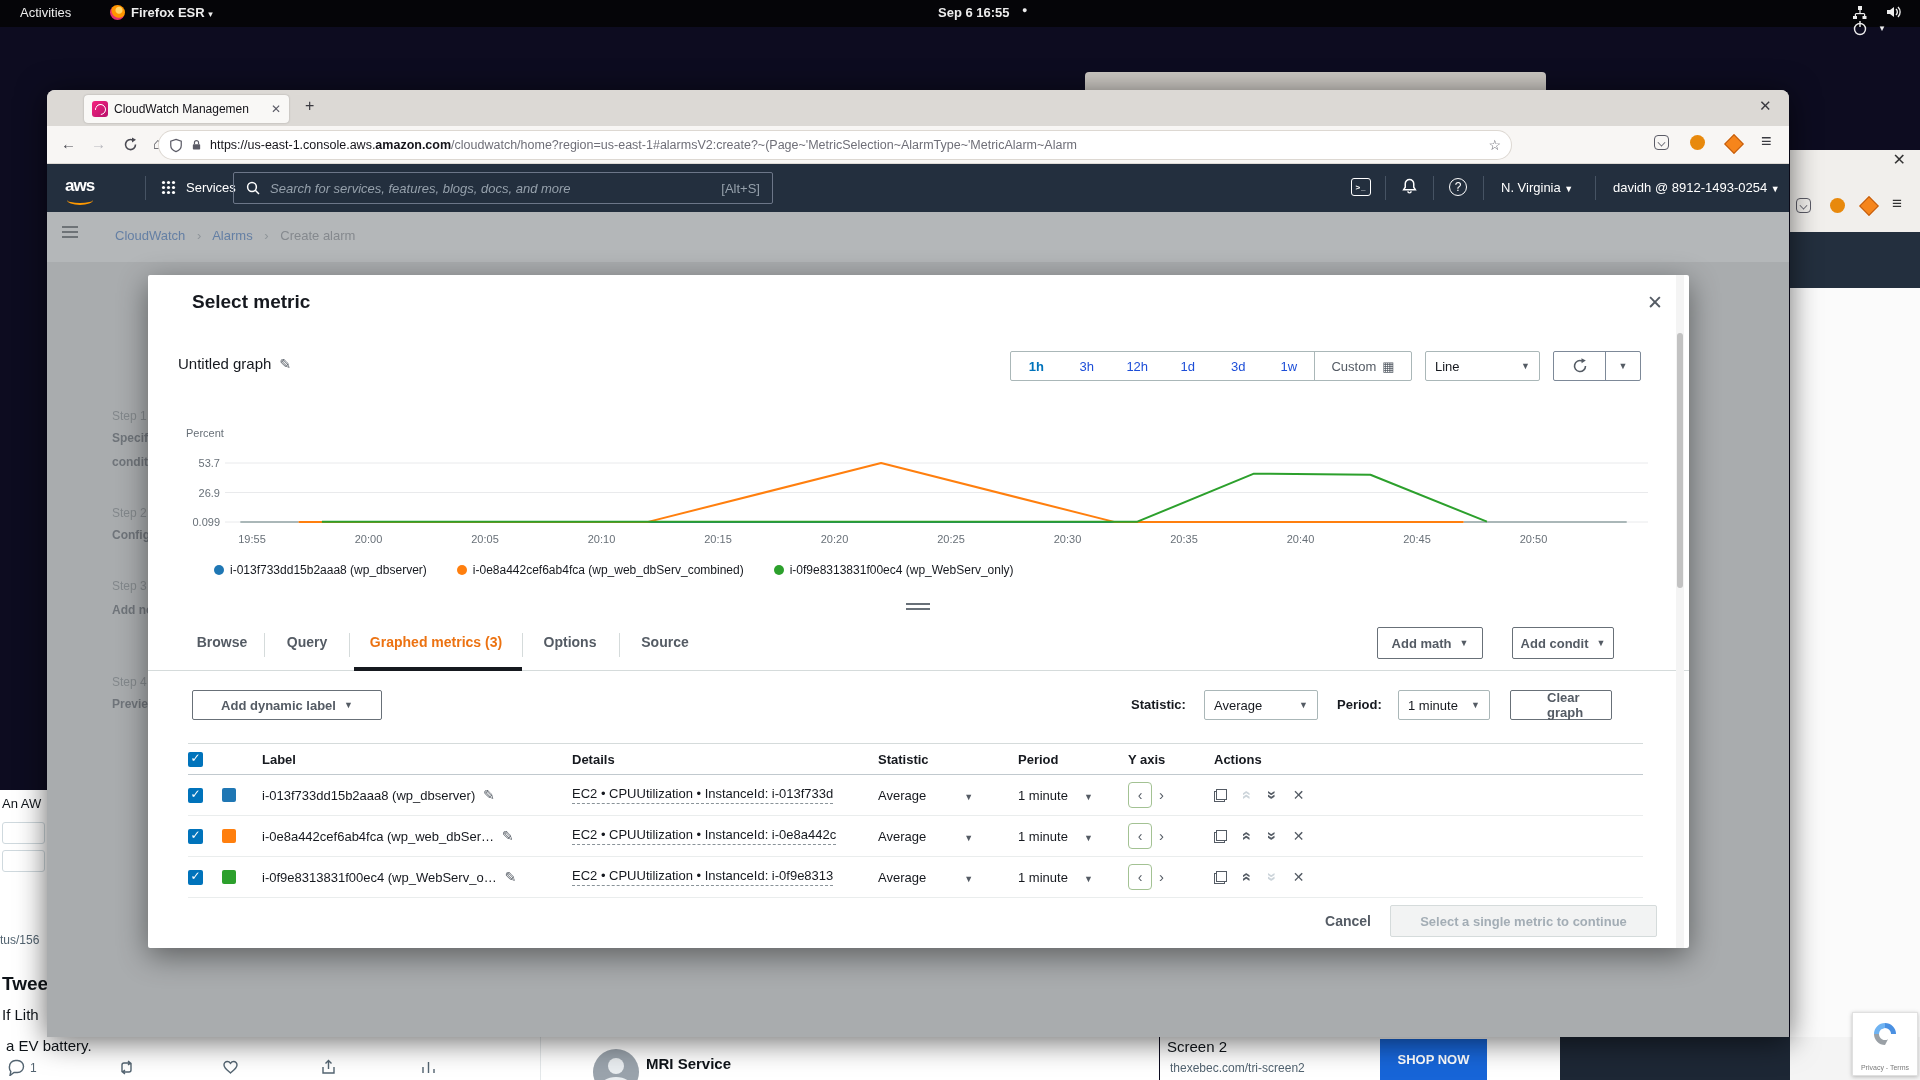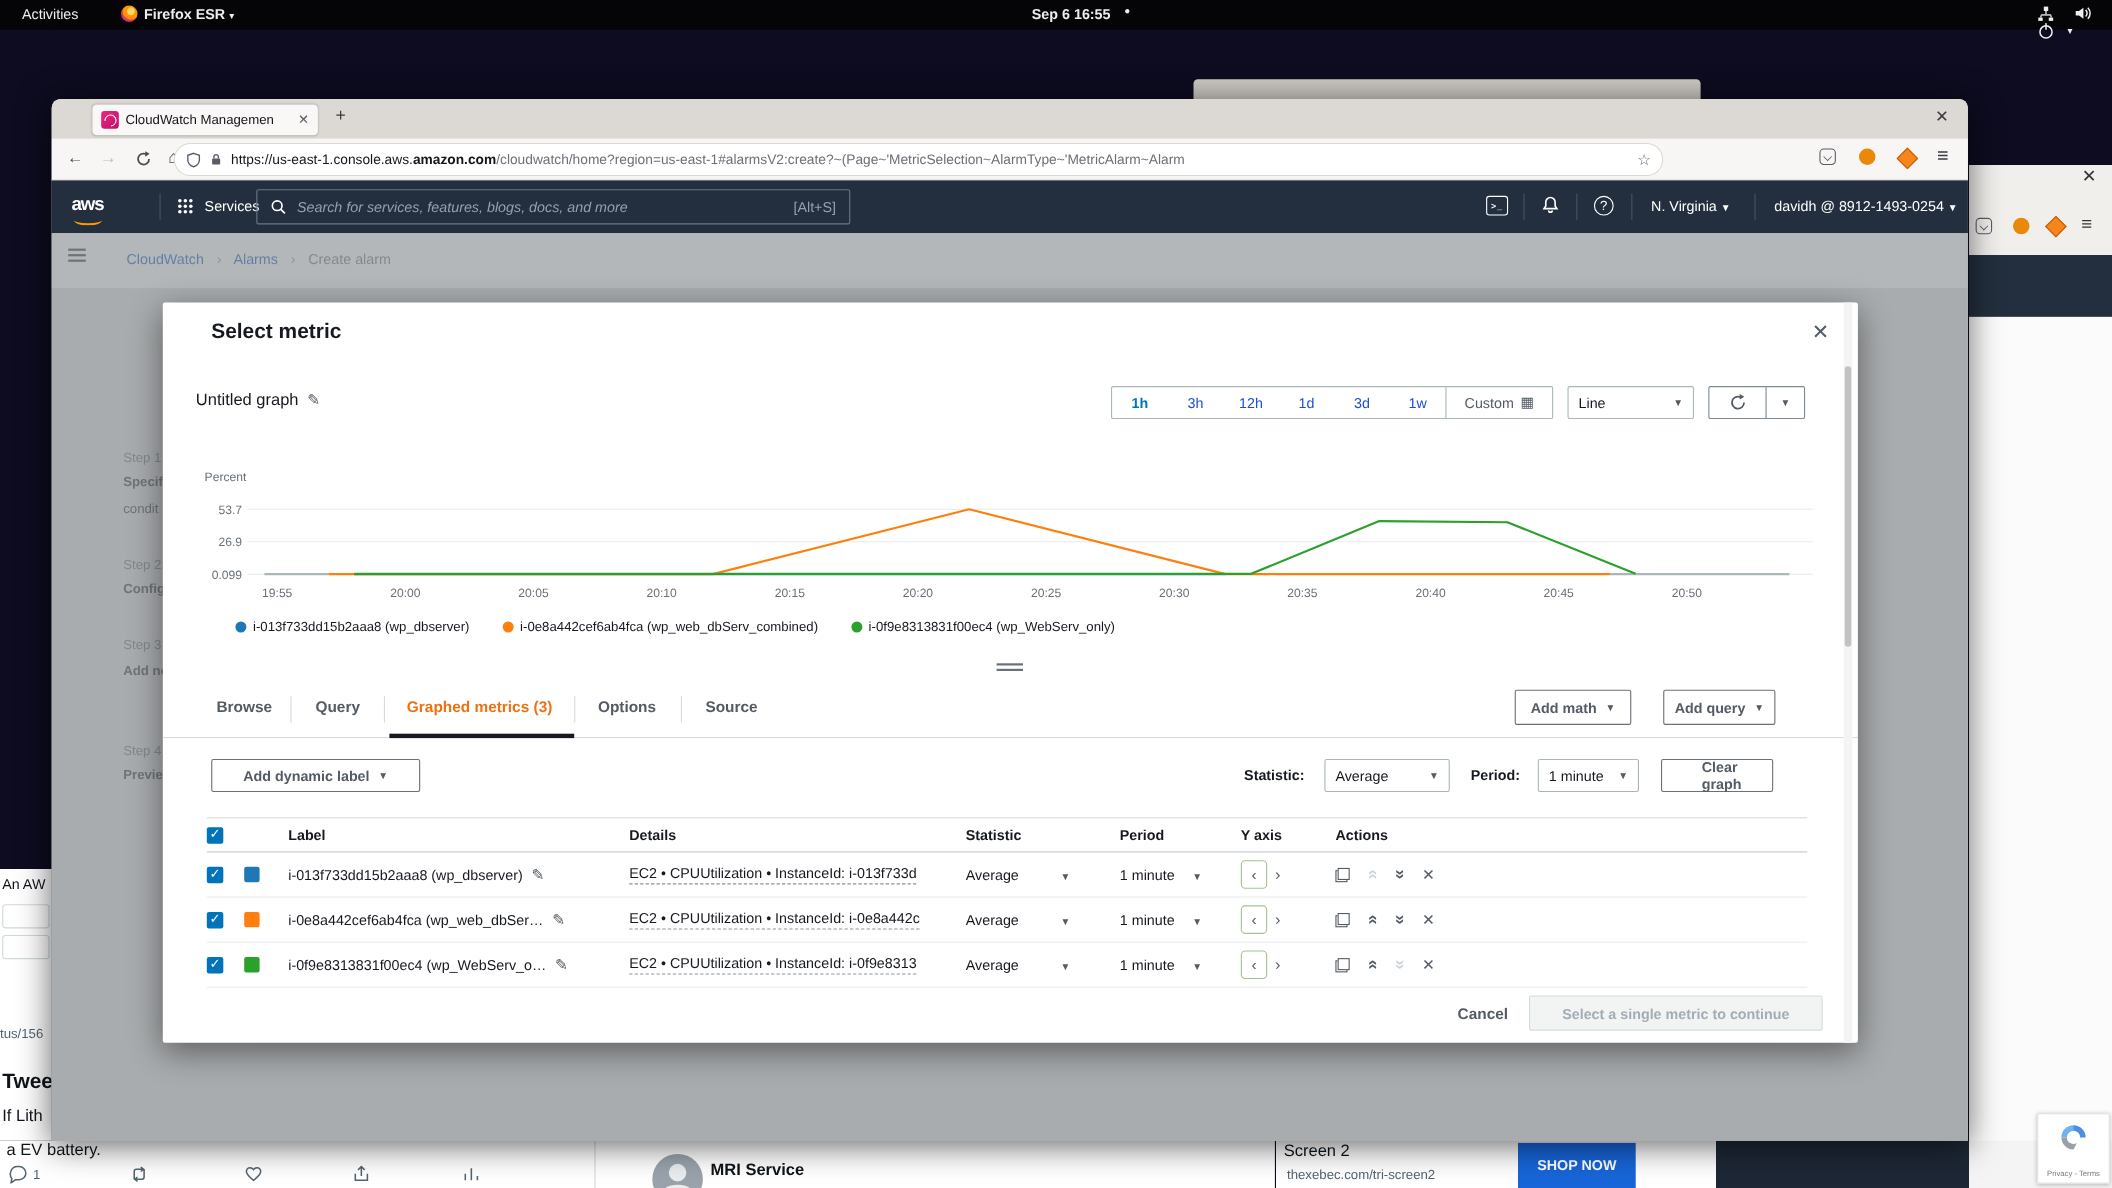--- a/index.html
+++ b/index.html
@@ -296,21 +296,21 @@
           <span style="color:#647fa4;">CloudWatch</span>
           <span style="color:#8e9499;margin:0 8px;">›</span>
           <span style="color:#647fa4;">Alarms</span>
           <span style="color:#8e9499;margin:0 8px;">›</span>
           <span style="color:#85898e;">Create alarm</span>
         </div>
       </div>
       <div class="abs" style="left:65px;top:180px;width:38px;height:430px;overflow:hidden;">
         <span class="stepfrag" style="top:17px;">Step 1</span>
         <span class="stepfrag" style="top:39px;font-weight:bold;color:#6f747a;">Specif</span>
-        <span class="stepfrag" style="top:63px;font-weight:normal;color:#6f747a;">condit</span>
+        <span class="stepfrag" style="top:63px;font-weight:bold;color:#6f747a;">condit</span>
         <span class="stepfrag" style="top:114px;">Step 2</span>
         <span class="stepfrag" style="top:136px;font-weight:bold;color:#6f747a;">Config</span>
         <span class="stepfrag" style="top:187px;">Step 3</span>
         <span class="stepfrag" style="top:211px;font-weight:bold;color:#6f747a;">Add no</span>
         <span class="stepfrag" style="top:283px;">Step 4</span>
         <span class="stepfrag" style="top:305px;font-weight:bold;color:#6f747a;">Previe</span>
       </div>
 
     </div>
   </div>
@@ -394,21 +394,21 @@
       <span class="mtab" style="left:422px;">Options</span>
       <span class="tdiv" style="left:471px;"></span>
       <span class="mtab" style="left:517px;">Source</span>
       <span class="underline"></span>
     </div>
     <div class="abs btn" style="left:1229px;top:352px;width:106px;height:32px;">
         <span>Add math</span>
         <span class="arrow">▼</span>
       </div>
     <div class="abs btn" style="left:1364px;top:352px;width:102px;height:32px;">
-        <span>Add query</span>
+        <span>Add condit</span>
         <span class="arrow">▼</span>
       </div>
 
     <div class="abs btn" style="left:44px;top:415px;width:190px;height:30px;">
         <span>Add dynamic label</span>
         <span class="arrow">▼</span>
       </div>
     <span class="abs ctl-label" style="left:983px;top:422px;">Statistic:</span>
     <div class="abs select" style="left:1056px;top:415px;width:114px;height:30px;font-size:13px;">
         <span>Average</span>

